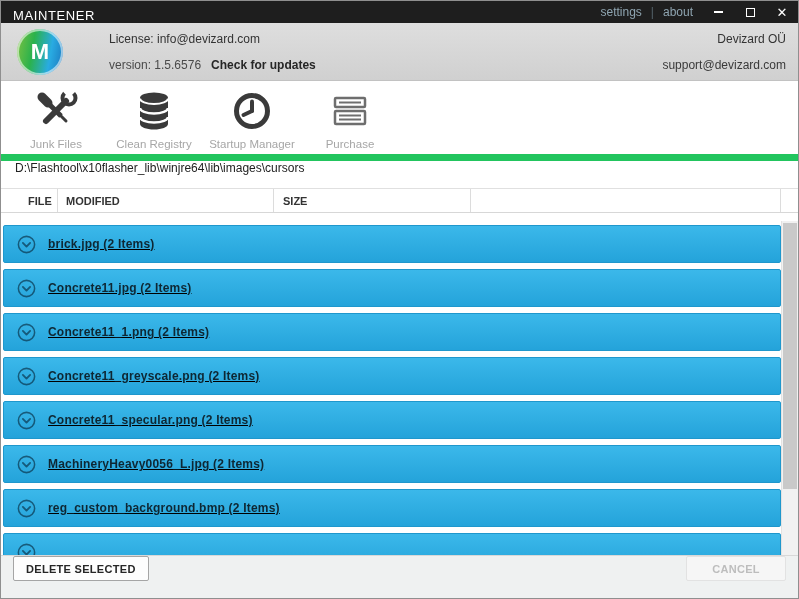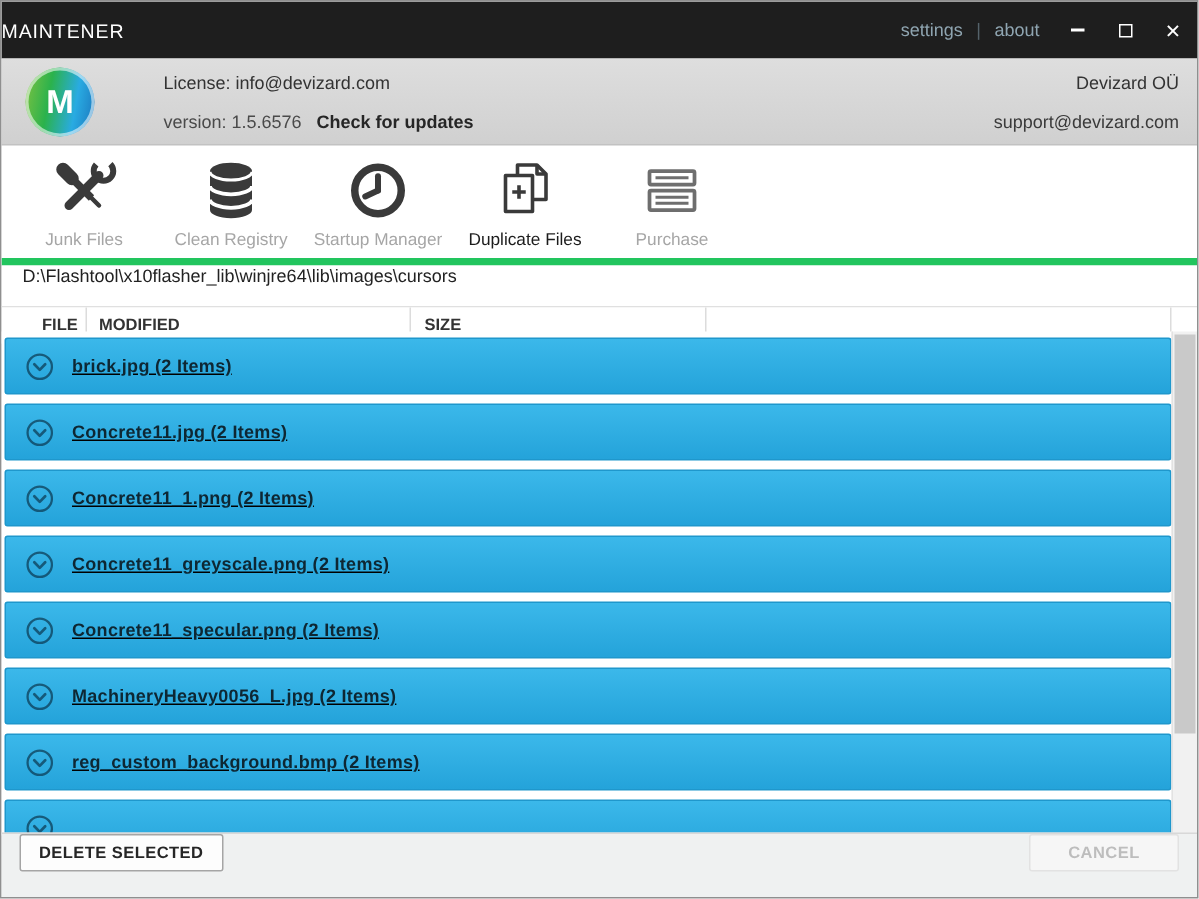--- a/index.html
+++ b/index.html
@@ -1,20 +1,20 @@
 <!DOCTYPE html>
 <html><head>
 <meta charset="utf-8">
 <style>
   * { box-sizing: border-box; margin: 0; padding: 0; }
   body { font-family: "Liberation Sans", sans-serif; background:#fff; }
   .window{position:relative;width:799px;height:599px;background:#fff;border:1px solid #8f8f8f;overflow:hidden;}
 
   
-  .titlebar{display:flex;align-items:center;height:38px;background:#1e1e1e;color:#fff;}
+  .titlebar{display:flex;align-items:flex-end;height:22px;background:#1e1e1e;color:#fff;padding-left:12px;}
   .titlebar .title{font-size:13px;letter-spacing:.6px;}
   .tb-right{margin-left:auto;display:flex;align-items:center;height:100%;}
   .tb-link{color:#8fa5b1;font-size:12px;padding:0 9px;cursor:default;}
   .tb-sep{color:#55636b;font-size:12px;}
   .win-btn{width:32px;height:30px;display:flex;align-items:center;justify-content:center;color:#fff;font-size:12px;}
   .min-glyph{display:inline-block;width:9px;height:2px;background:#fff;}
   .max-glyph{display:inline-block;width:9px;height:9px;border:1px solid #fff;}
   .close-glyph{font-size:13px;line-height:1;}
 
   
@@ -23,21 +23,21 @@
         background:linear-gradient(100deg,#7fc241 0%,#2bb24c 35%,#29abe2 70%,#1b75bc 100%);
         display:flex;align-items:center;justify-content:center;box-shadow:inset 0 0 0 2px rgba(255,255,255,.55);}
   .logo span{color:#fff;font-weight:bold;font-size:22px;}
   .license{position:absolute;left:108px;top:9px;font-size:12px;color:#333;}
   .company{position:absolute;right:12px;top:9px;font-size:12px;color:#333;}
   .version-line{position:absolute;left:108px;bottom:8px;font-size:12px;color:#4a4a4a;display:flex;gap:10px;align-items:center;}
   .check{font-weight:bold;color:#262626;cursor:default;}
   .support{position:absolute;right:12px;bottom:8px;font-size:12px;color:#3a3a3a;}
 
   
-  .toolbar{height:80px;background:#fff;border-bottom:5px solid #22c55e;display:flex;align-items:flex-start;padding:8px 0 0 6px;}
+  .toolbar{height:80px;background:#fff;border-bottom:7px solid #22c55e;display:flex;align-items:flex-start;padding:8px 0 0 6px;}
   .tool{width:98px;display:flex;flex-direction:column;align-items:center;gap:5px;cursor:default;}
   .tool .icon{width:44px;height:44px;color:#3a3a3a;}
   .tool.light .icon{color:#6e6e6e;}
   .tool .label{font-size:11.5px;color:#a6a6a6;white-space:nowrap;}
   .tool.active .label{color:#1c1c1c;}
 
   
   .pathbar{height:28px;background:#fff;border-bottom:1px solid #e0e0e0;display:flex;padding-left:14px;font-size:12px;color:#222;}
 
   
@@ -132,31 +132,20 @@
       <span class="icon">
         <svg viewBox="0 0 44 44" width="44" height="44" stroke="currentColor" fill="none" stroke-linecap="round">
           <circle cx="22" cy="22" r="15.5" stroke-width="5"></circle>
           <path d="M22 22 V12.5" stroke-width="4"></path>
           <path d="M22 22 L13.5 26" stroke-width="4"></path>
         </svg>
       </span>
       <span class="label">Startup Manager</span>
     </div>
 
-    <div class="tool active">
-      <span class="icon">
-        <svg viewBox="0 0 44 44" width="44" height="44" stroke="currentColor" fill="#fff" stroke-width="2.4" stroke-linejoin="round">
-          <path d="M17 5 h13 l6 6 v17 h-19 z"></path>
-          <path d="M30 5 v6 h6" fill="none"></path>
-          <rect x="9" y="12" width="18" height="24"></rect>
-          <path d="M18 18.5 v9 M13.5 23 h9" fill="none"></path>
-        </svg>
-      </span>
-      <span class="label">Duplicate Files</span>
-    </div>
 
     <div class="tool light">
       <span class="icon">
         <svg viewBox="0 0 44 44" width="44" height="44" stroke="currentColor" fill="none" stroke-width="2.5">
           <rect x="7" y="9" width="30" height="9" rx="1"></rect>
           <line x1="11" y1="13.5" x2="33" y2="13.5" stroke-width="2"></line>
           <rect x="7" y="22" width="30" height="13" rx="1"></rect>
           <line x1="11" y1="26.5" x2="33" y2="26.5" stroke-width="2"></line>
           <line x1="11" y1="30.5" x2="33" y2="30.5" stroke-width="2"></line>
         </svg>

